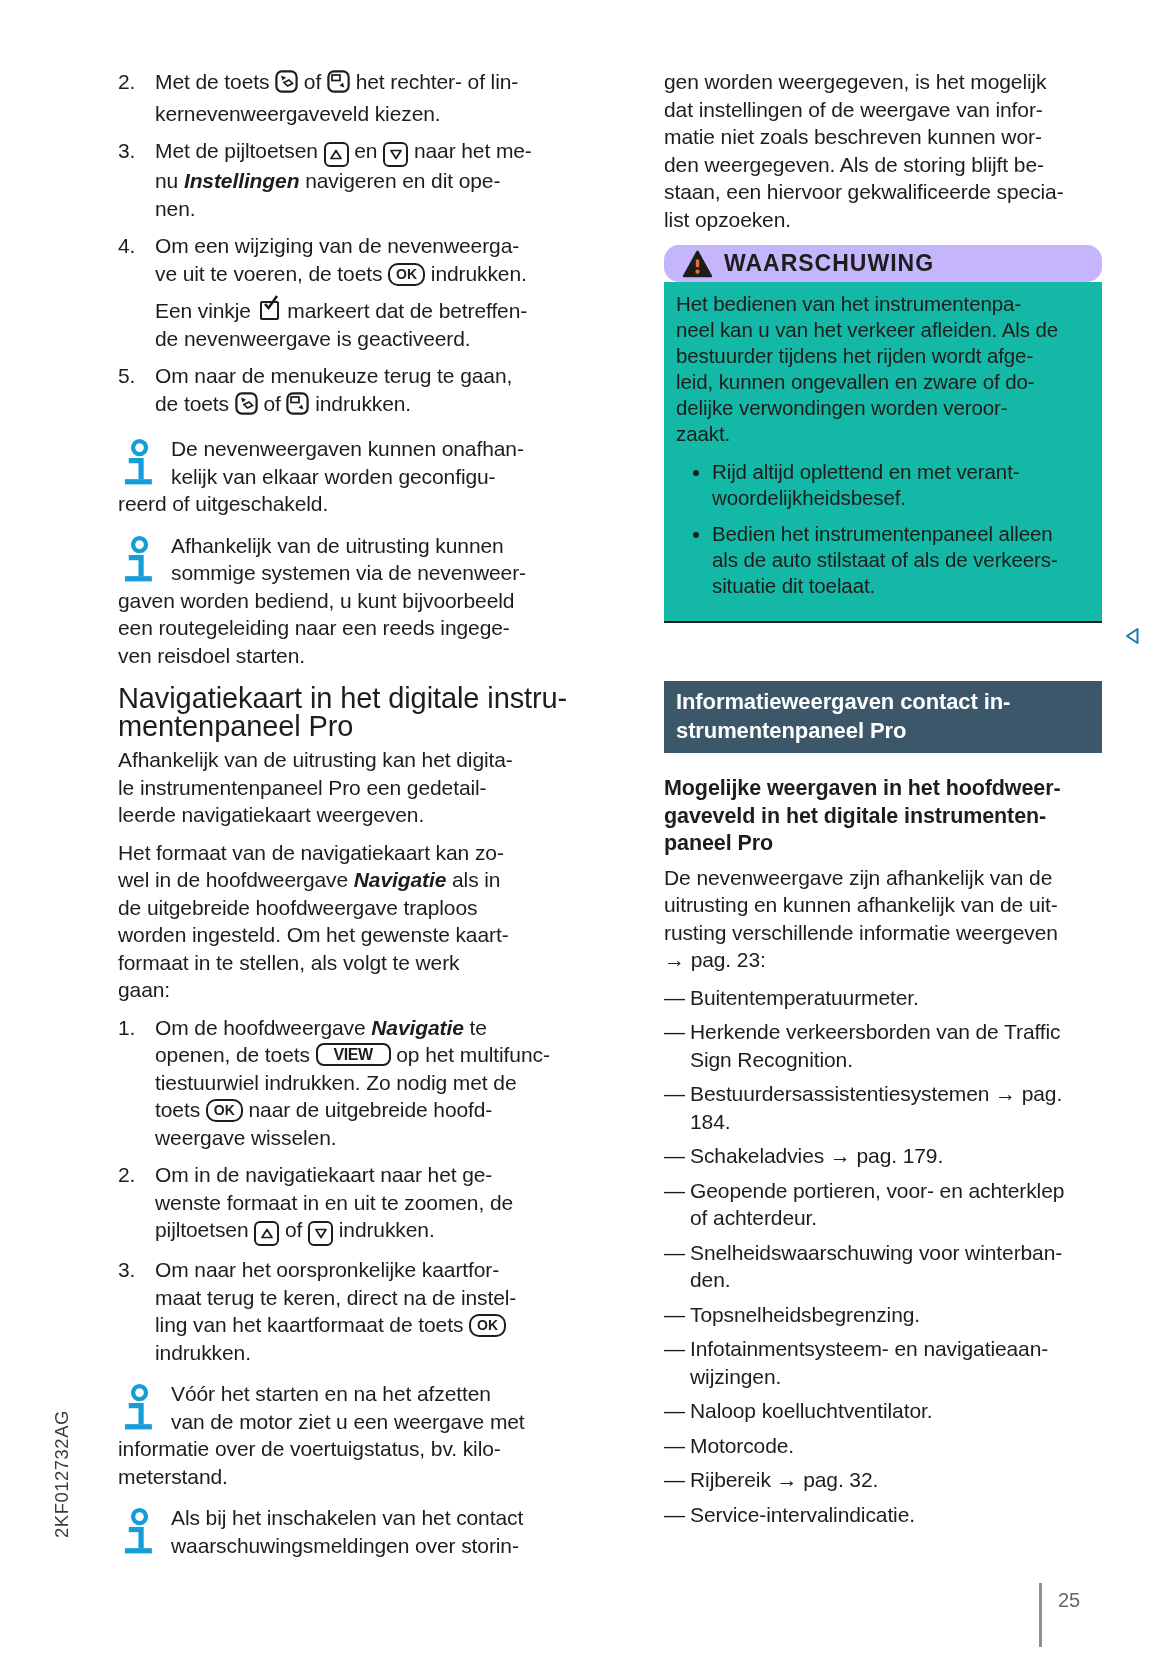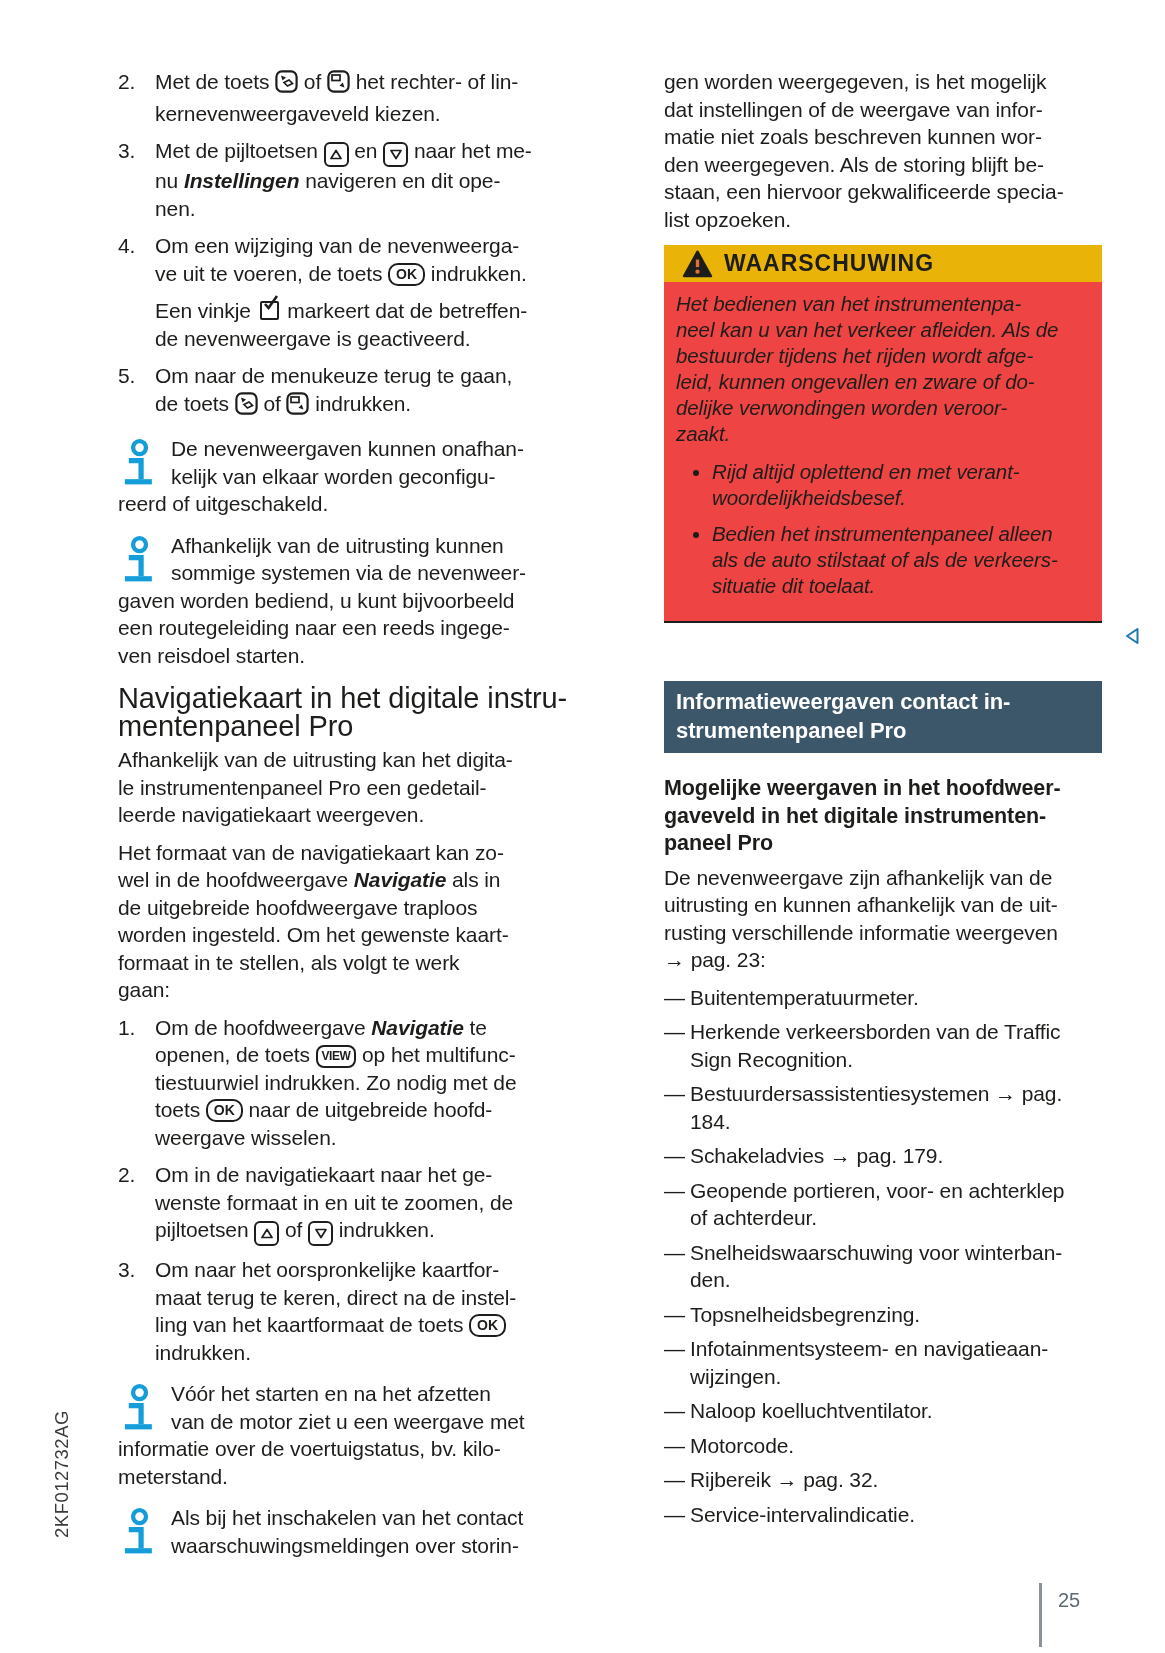--- a/index.html
+++ b/index.html
@@ -15,43 +15,43 @@
   .para.indent{margin-left:37px;}
   .li{position:relative;padding-left:37px;margin:0 0 10px 0;white-space:pre-line;}
   .li .num{position:absolute;left:0;top:0;}
   .h2x{font-weight:normal;white-space:pre-line;margin:16px 0 6px 0;font-size:29px;}
   .h3x{font-weight:bold;white-space:pre-line;margin:22px 0 6px 0;font-size:21.5px;}
   .note{white-space:pre-line;margin:14px 0 10px 0;}
   .note .icn-info{float:left;width:40px;height:50px;margin:3px 13px 0 0;}
 
   
   .warnbox{position:relative;margin:12px 0 0 0;}
-  .warnhead{background:#eab308;display:flex;align-items:center;gap:11px;
-            padding:5px 12px 4px 18px;}
+  .warnhead{background:#c4b5fd;display:flex;align-items:center;gap:11px;
+            padding:5px 12px 4px 18px;border-radius:15px;}
   .warnhead .wtitle{font-weight:bold;font-size:23px;letter-spacing:1px;color:#1d1d1b;}
-  .warnbody{background:#ef4444;padding:9px 12px 12px 12px;border-bottom:2.5px solid #1d1d1b;
-            font-size:20.5px;line-height:26px;font-style:italic;}
+  .warnbody{background:#14b8a6;padding:9px 12px 12px 12px;border-bottom:2.5px solid #1d1d1b;
+            font-size:20.5px;line-height:26px;}
   .warnbody .para{margin-bottom:8px;}
   .wlist{margin:12px 0 0 0;padding:0 0 0 36px;list-style:disc;}
   .wlist li{margin-bottom:10px;white-space:pre-line;}
   .backlink{position:absolute;right:-42px;bottom:-24px;width:22px;height:22px;}
 
   
   .sechead{background:#3C566A;color:#ffffff;font-weight:bold;font-size:22px;line-height:28.5px;
            padding:7px 12px 8px 12px;margin:58px 0 0 0;white-space:pre-line;}
 
   
   .dash-item{position:relative;padding-left:26px;margin:0 0 7px 0;white-space:pre-line;}
   .dash-item .dash{position:absolute;left:0;top:0;}
 
   
   .key{display:inline-block;border:2.2px solid #1d1d1b;border-radius:10px;
        font-weight:bold;font-size:14px;line-height:17px;padding:1px 6px 1px 6px;
        vertical-align:2px;letter-spacing:0;white-space:nowrap;}
-  .key.view{font-size:12px;letter-spacing:-0.5px;border-radius:8px;padding:1px 4px;}
+  .key.view{font-size:16px;letter-spacing:-0.5px;border-radius:8px;padding:1px 16px;}
   .akey{display:inline-flex;align-items:center;justify-content:center;
         width:21px;height:21px;border:2.2px solid #1d1d1b;border-radius:6px;
         vertical-align:-4px;}
   .icn{display:inline-block;vertical-align:-4px;}
   .chk{display:inline-block;position:relative;width:15px;height:15px;
        border:2.4px solid #1d1d1b;border-radius:2px;vertical-align:-2px;margin:0 3px;}
   .chk svg{position:absolute;left:0px;top:-8px;overflow:visible;}
 
   
   .footer{position:absolute;top:1586px;right:85px;display:flex;align-items:flex-start;}

